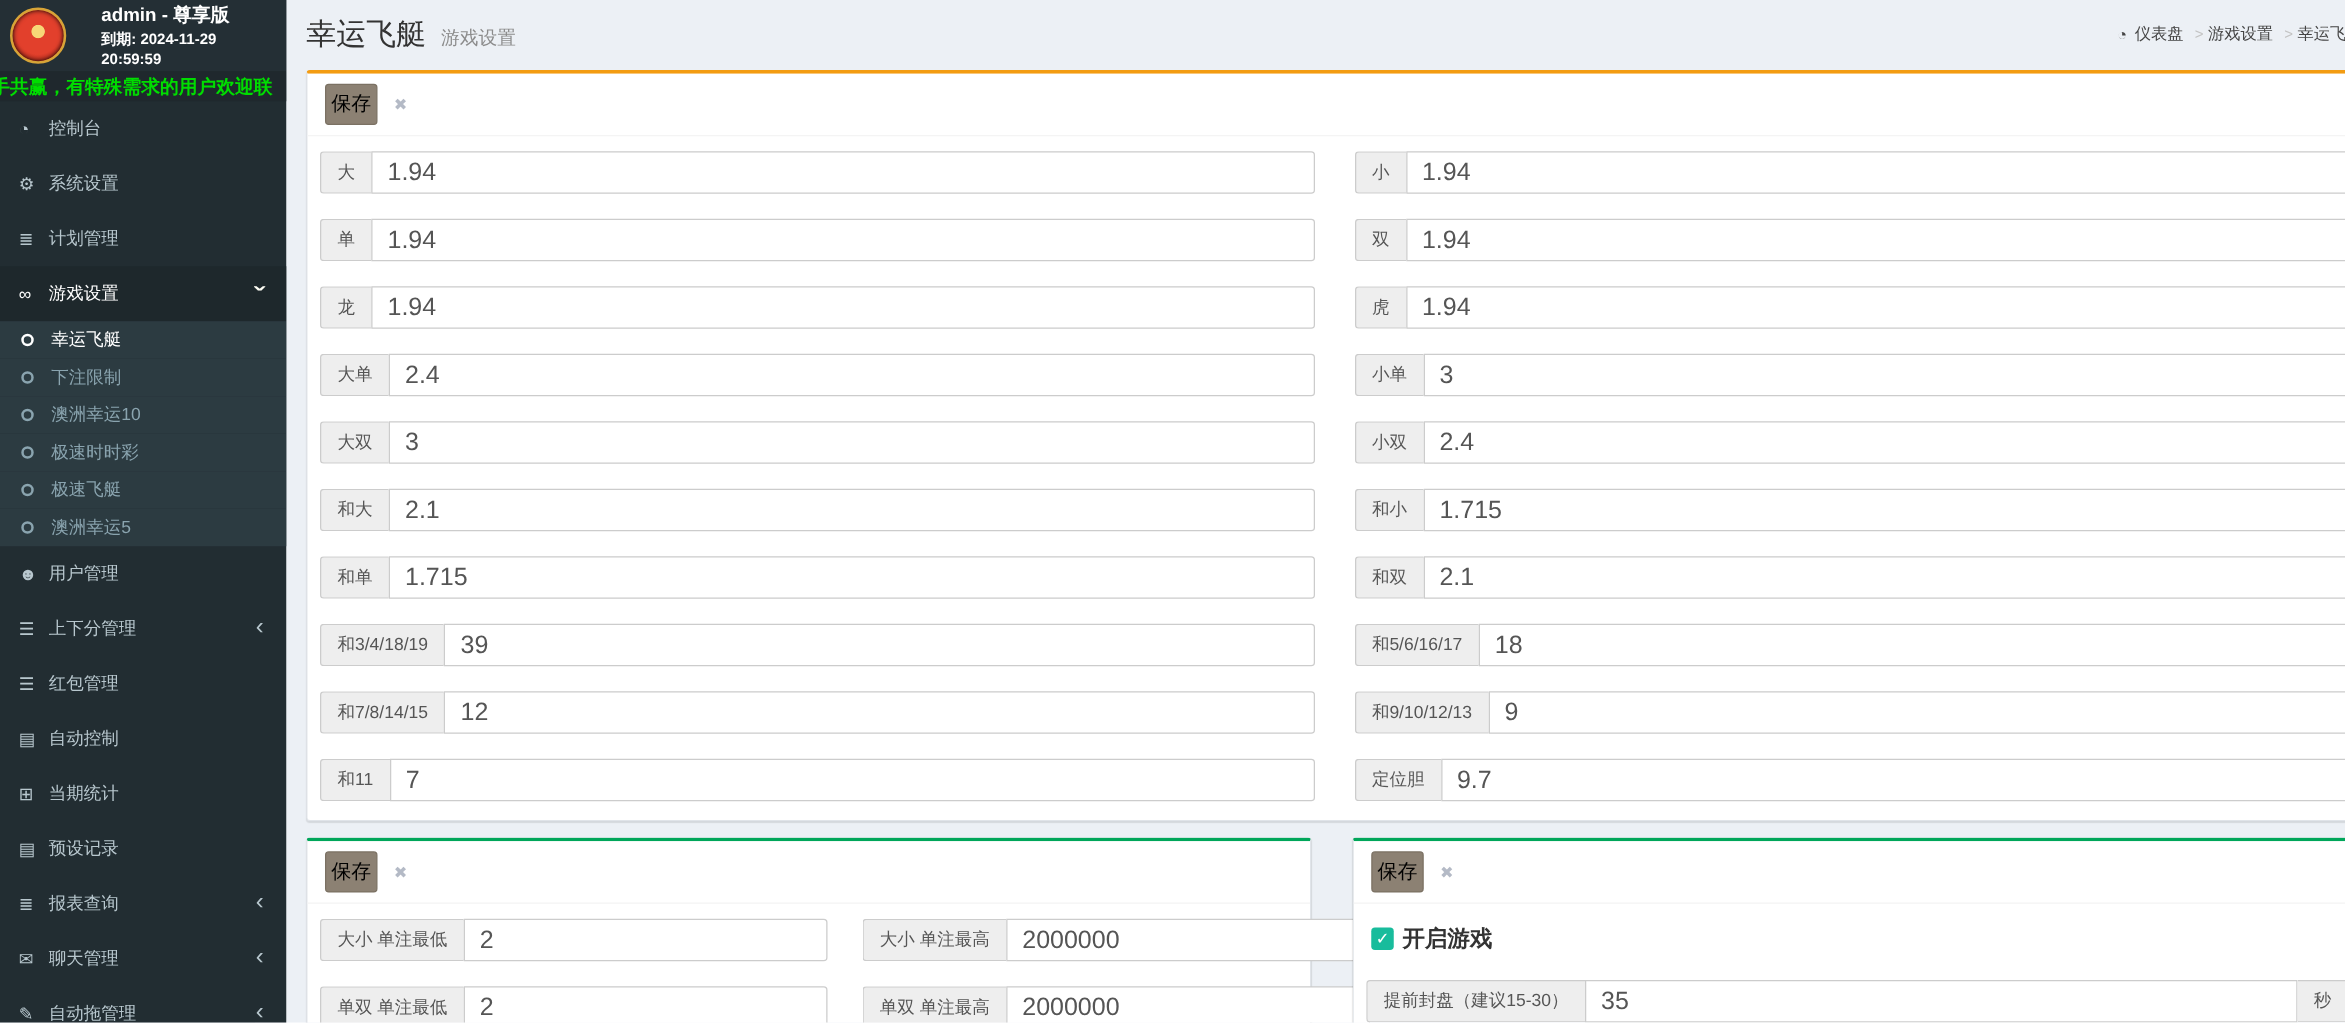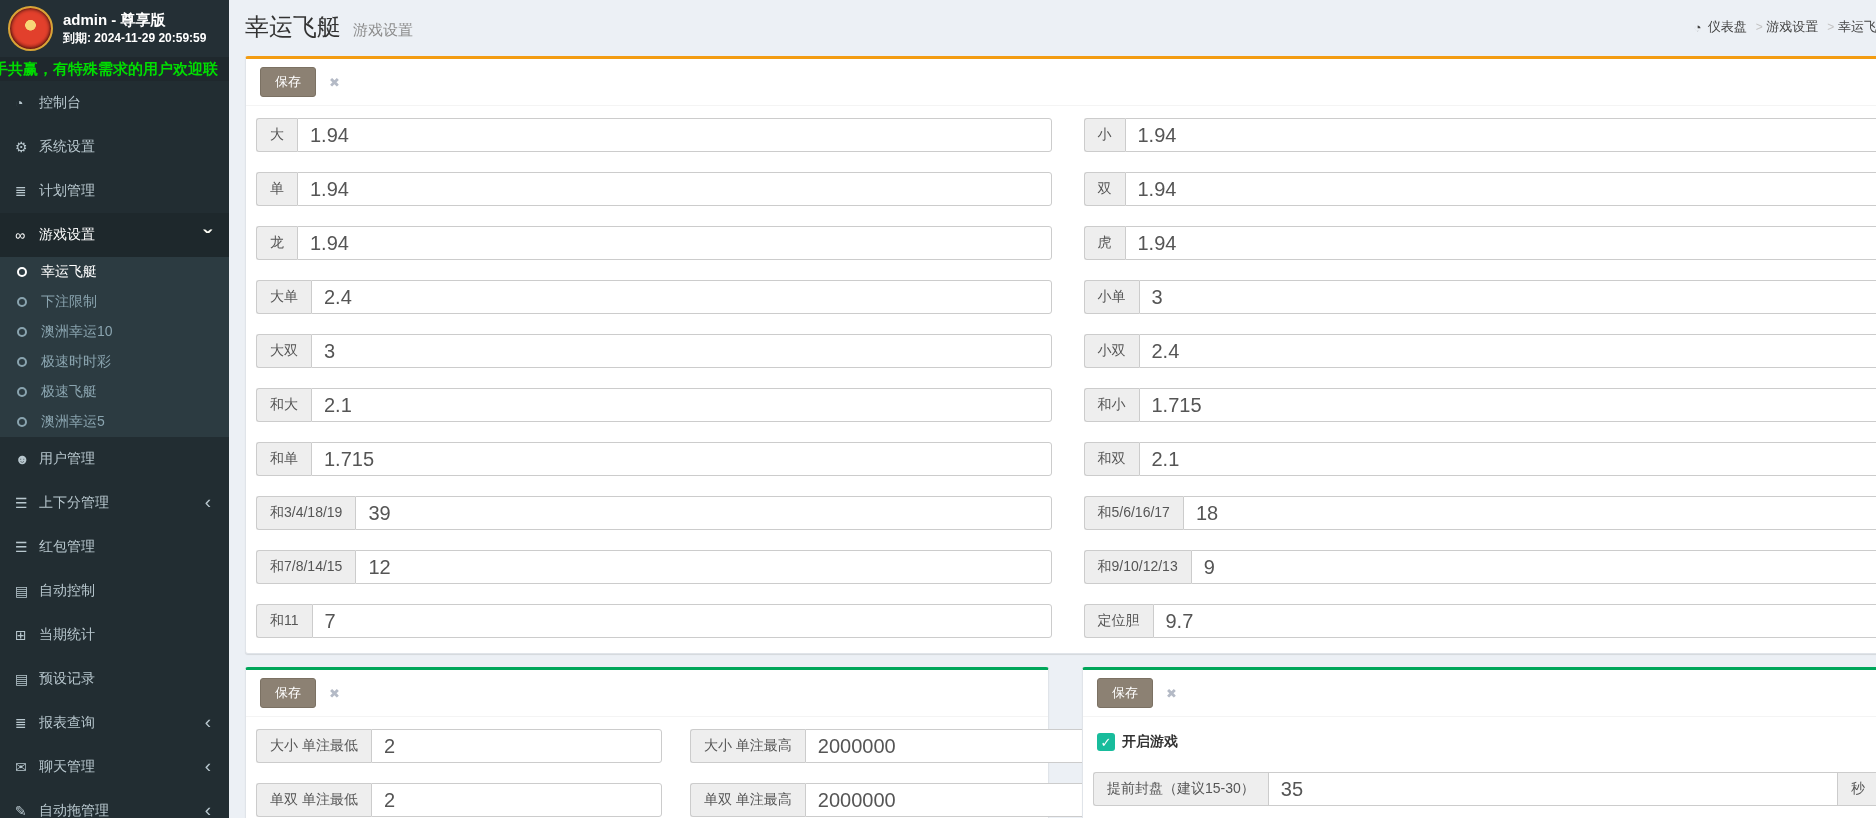--- a/index.html
+++ b/index.html
@@ -3,21 +3,21 @@
 <meta charset="utf-8">
 <style>
   * { margin:0; padding:0; box-sizing:border-box; }
   html,body { width:1876px; height:818px; overflow:hidden; }
   body {
     font-family:"Liberation Sans","DejaVu Sans",sans-serif;
     background:#ecf0f5; color:#333; font-size:14px;
   }
   
   .sidebar { position:fixed; left:0; top:0; width:229px; height:818px; background:#222d32; z-index:5; }
-  .logo-row { height:57px; display:flex; align-items:center; gap:10px; padding:0 8px; background:#242f35; }
+  .logo-row { height:57px; display:flex; align-items:center; gap:28px; padding:0 8px; background:#242f35; }
   .logo-circle { width:45px; height:45px; border-radius:50%; flex:0 0 45px;
     background:radial-gradient(circle at 50% 42%, #f7d777 0 16%, #e2402c 18% 58%, #8e1b10 100%);
     border:2px solid #d7a437; box-shadow:0 0 4px #000 inset; }
   .uname { color:#fff; font-weight:bold; font-size:15px; line-height:1.3; }
   .uexp  { color:#fff; font-size:12px; font-weight:bold; }
   .marquee { height:24px; line-height:24px; background:#1f282d; overflow:hidden; white-space:nowrap; }
   .marquee span { color:#00dd00; font-size:15px; font-weight:bold; margin-left:-7px; display:inline-block; }
   ul.menu { list-style:none; }
   ul.menu li { position:relative; cursor:pointer; display:flex; align-items:center; }
   ul.menu li.top { height:44px; padding:0 15px; color:#b8c7ce; font-size:14px; }
@@ -41,37 +41,37 @@
   .box { background:#fff; border:1px solid #e0e4e9; border-top:3px solid #ccc; border-radius:3px;
          box-shadow:0 1px 1px rgba(0,0,0,.1); }
   .box.orange { border-top-color:#f39c12; }
   .box.green  { border-top-color:#00a65a; }
   .box-odds { margin:0 0 13px 16px; width:1645px; }
   .bottom-row { display:flex; gap:33px; margin-left:16px; }
   .box-limits { width:804px; flex:0 0 804px; height:170px; }
   .box-other  { width:808px; flex:0 0 808px; height:170px; }
   .box-header { display:flex; align-items:center; padding:8px 14px; border-bottom:1px solid #f4f4f4; min-height:44px; }
   .box-title { font-size:18px; color:#444; flex:1; }
-  .btn-save { background:#8c8173; border:1px solid #7b7163; color:#ffffff; font-size:13px;
-              padding:5px 14px; border-radius:3px; cursor:pointer; font-family:inherit; }
+  .btn-save { background:#8c8173; border:1px solid #7b7163; color:#000000; font-size:16px;
+              padding:5px 4px; border-radius:3px; cursor:pointer; font-family:inherit; }
   .box-close { color:#b4bac6; font-weight:bold; font-size:13px; margin-left:13px; cursor:pointer; }
   .box-body { padding:12px 10px 15px 10px; }
   .grid2 { display:grid; grid-template-columns:1fr 1fr; column-gap:32px; row-gap:20px; }
   .grid2.tight { column-gap:28px; }
   .igroup { display:flex; }
   .addon { background:#eee; border:1px solid #ccc; border-right:none; padding:0 13px; font-size:14px;
            color:#555; white-space:nowrap; border-radius:3px 0 0 3px; display:flex; align-items:center; height:34px; }
   .addon.right { border:1px solid #ccc; border-left:none; border-radius:0 3px 3px 0; }
   .igroup input { flex:1; min-width:0; height:34px; border:1px solid #ccc; border-radius:0 3px 3px 0;
                   padding:6px 12px; font-size:20px; color:#555; outline:none; font-family:inherit; background:#fff; }
   .igroup input.mid { border-radius:0; }
   .cb-row { display:flex; align-items:center; gap:7px; margin:4px 0 21px 4px; }
   .cbox { width:18px; height:18px; background:#18bc9c; border-radius:3px; color:#fff; font-size:13px;
           font-weight:bold; display:flex; align-items:center; justify-content:center; cursor:pointer; }
-  .cb-label { font-size:14px; font-weight:bold; color:#333; }
+  .cb-label { font-size:18px; font-weight:bold; color:#333; }
 </style>
 </head>
 <body>
 
 <aside class="sidebar">
   <div class="logo-row">
     <div class="logo-circle"></div>
     <div>
       <div class="uname">admin - 尊享版</div>
       <div class="uexp">到期: 2024-11-29 20:59:59</div>

